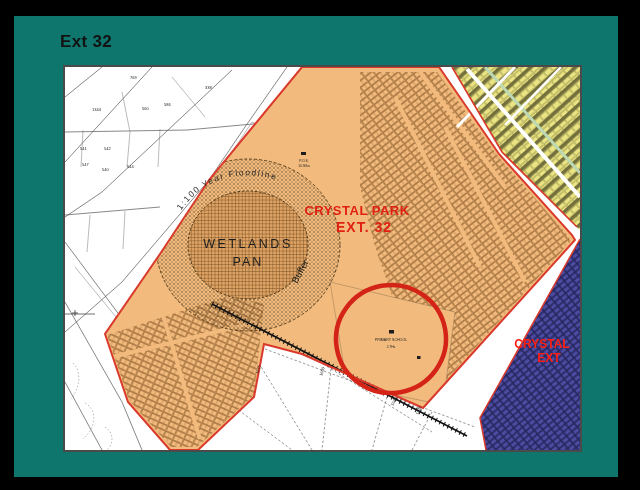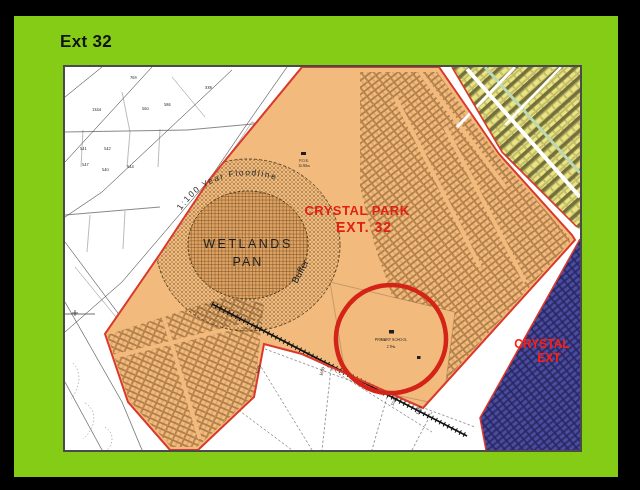--- a/index.html
+++ b/index.html
@@ -2,21 +2,21 @@
 <html><head>
 <meta charset="utf-8">
 <style>
   html,body{margin:0;padding:0;}
   body{
     width:640px;height:490px;background:#000;position:relative;overflow:hidden;
     font-family:"Liberation Sans","DejaVu Sans",sans-serif;
   }
   .slide{
     position:absolute;left:14px;top:16px;width:604px;height:461px;
-    background:#84cc16;
+    background:#0f766e;
   }
   .slide-title{
     position:absolute;left:46px;top:16px;
     font-size:17px;font-weight:bold;color:#121212;letter-spacing:.3px;
   }
   .map-frame{
     position:absolute;left:49px;top:49px;width:515px;height:383px;
     border:2px solid #4a4a4a;background:#fff;box-sizing:content-box;
   }
   svg{display:block;}

